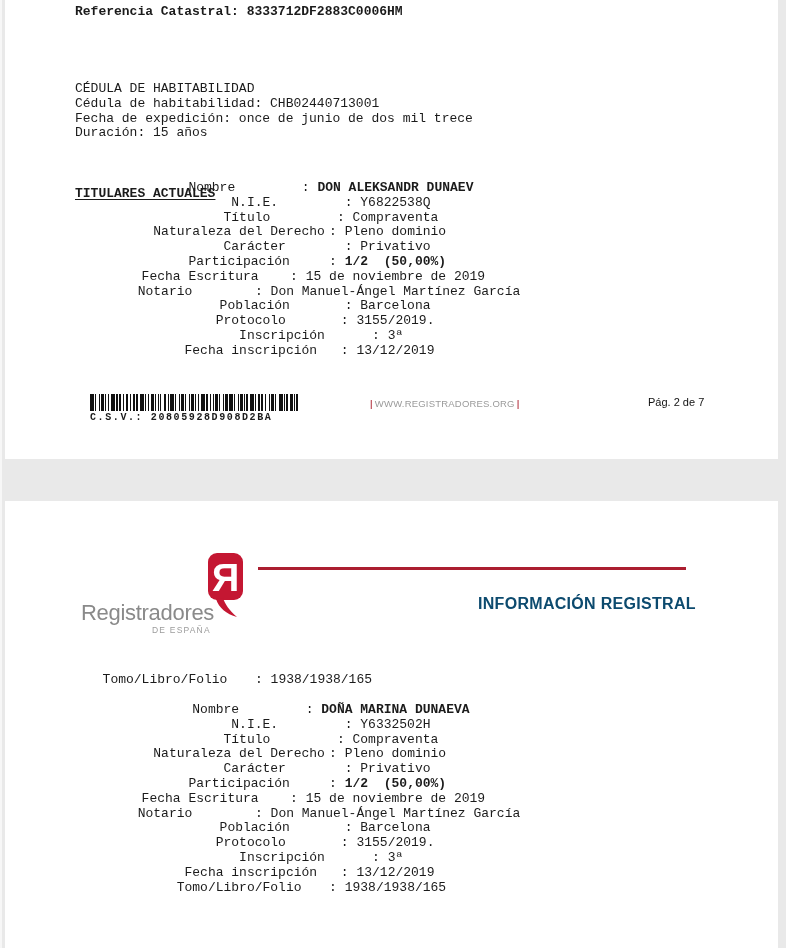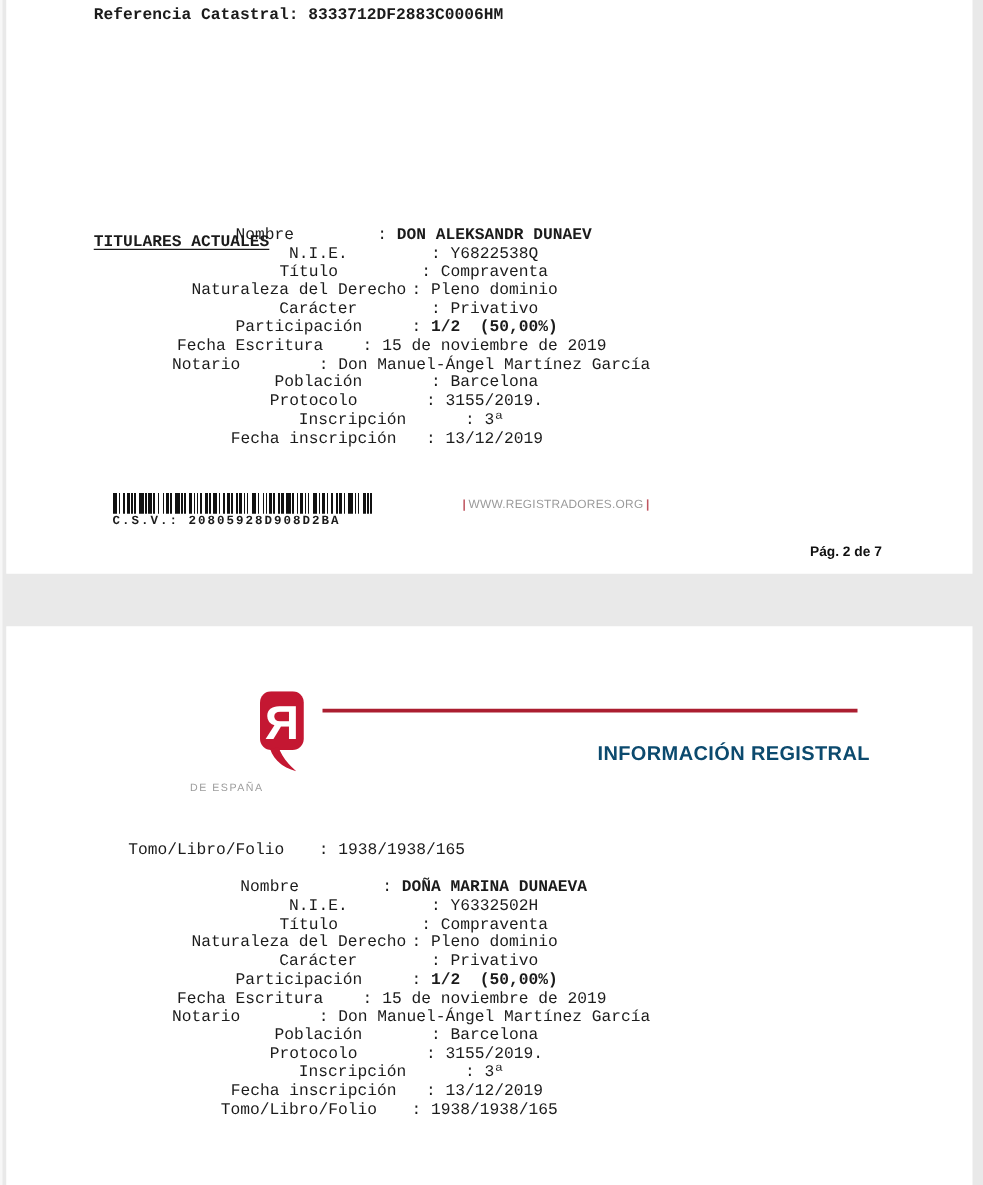--- a/index.html
+++ b/index.html
@@ -30,21 +30,21 @@
   .barcode-wrap{position:absolute;left:67px;top:394px;margin-left:18px;}
   .barcode{width:210px;height:17px;display:block;}
   .csv{margin-top:1px;font-size:10px;font-weight:bold;letter-spacing:1.6px;white-space:pre;}
 
   .website{position:absolute;left:352px;top:398px;
            font-family:"Liberation Sans","DejaVu Sans",sans-serif;
            font-size:9.5px;letter-spacing:.2px;color:#9a9a9a;white-space:pre;margin-left:11px;}
   .website .pipe{color:#c05560;font-weight:bold;margin:0 2px;}
   .pag{position:absolute;left:643px;top:396px;
        font-family:"Liberation Sans","DejaVu Sans",sans-serif;
-       font-size:11px;font-weight:bold;color:#111;white-space:pre;margin-top:40px;}
+       font-size:11px;font-weight:normal;color:#111;white-space:pre;}
 
   
   .brand{position:absolute;left:76px;top:99px;
          font-family:"Liberation Sans","DejaVu Sans",sans-serif;
          font-size:22px;color:#8a8a8a;letter-spacing:-0.3px;}
   .subbrand{position:absolute;left:147px;top:124px;
             font-family:"Liberation Sans","DejaVu Sans",sans-serif;
             font-size:8.5px;color:#9c9c9c;letter-spacing:1.2px;}
   .r-icon{position:absolute;left:203px;top:52px;}
   .redline{position:absolute;left:253px;top:66px;width:428px;height:3px;background:#ab1e30;}
@@ -59,20 +59,26 @@
 </head>
 <body>
 
 <div class="viewer">
   <div class="edge-sliver"></div>
 
   <section class="page page1">
 
     <div class="mono-line p1-ref"><span>Referencia Catastral:</span><span> </span><span>8333712DF2883C0006HM</span></div>
 
+    <div class="cedula p1-cedula">
+      <div>CÉDULA DE HABITABILIDAD</div>
+      <div>Cédula de habitabilidad: CHB02440713001</div>
+      <div>Fecha de expedición: once de junio de dos mil trece</div>
+      <div>Duración: 15 años</div>
+    </div>
 
     <div class="sec-title p1-sec">TITULARES ACTUALES</div>
 
     <div class="fields p1-fields" id="p1-fields">
   <div class="row"><span class="lbl">Nombre</span><span class="sep">: </span><span class="val b">DON ALEKSANDR DUNAEV</span></div>
 
   <div class="row"><span class="lbl">N.I.E.</span><span class="sep">: </span><span class="val">Y6822538Q</span></div>
 
   <div class="row"><span class="lbl">Título</span><span class="sep">: </span><span class="val">Compraventa</span></div>
 
@@ -161,20 +167,21 @@
       <div class="csv">C.S.V.: 20805928D908D2BA</div>
     </div>
 
     <div class="website"><span class="pipe">|</span><span>WWW.REGISTRADORES.ORG</span><span class="pipe">|</span></div>
 
     <div class="pag">Pág. 2 de 7</div>
   </section>
 
   <section class="page page2">
 
+    <span class="brand">Registradores</span>
     <span class="subbrand">DE ESPAÑA</span>
 
     <svg class="r-icon" width="36" height="66" viewBox="0 0 36 66">
       <rect x="0" y="0" width="35" height="47" rx="9" fill="#c41732"></rect>
       <path d="M8,46 C11,55 18,61 29,64 C21,57 17,51 15,45 Z" fill="#c41732"></path>
       <text x="17.5" y="38" text-anchor="middle" font-family="Liberation Sans, DejaVu Sans, sans-serif" font-size="38" font-weight="bold" fill="#ffffff" transform="scale(-1,1) translate(-35,0)">R</text>
     </svg>
 
     <div class="redline"></div>
 

